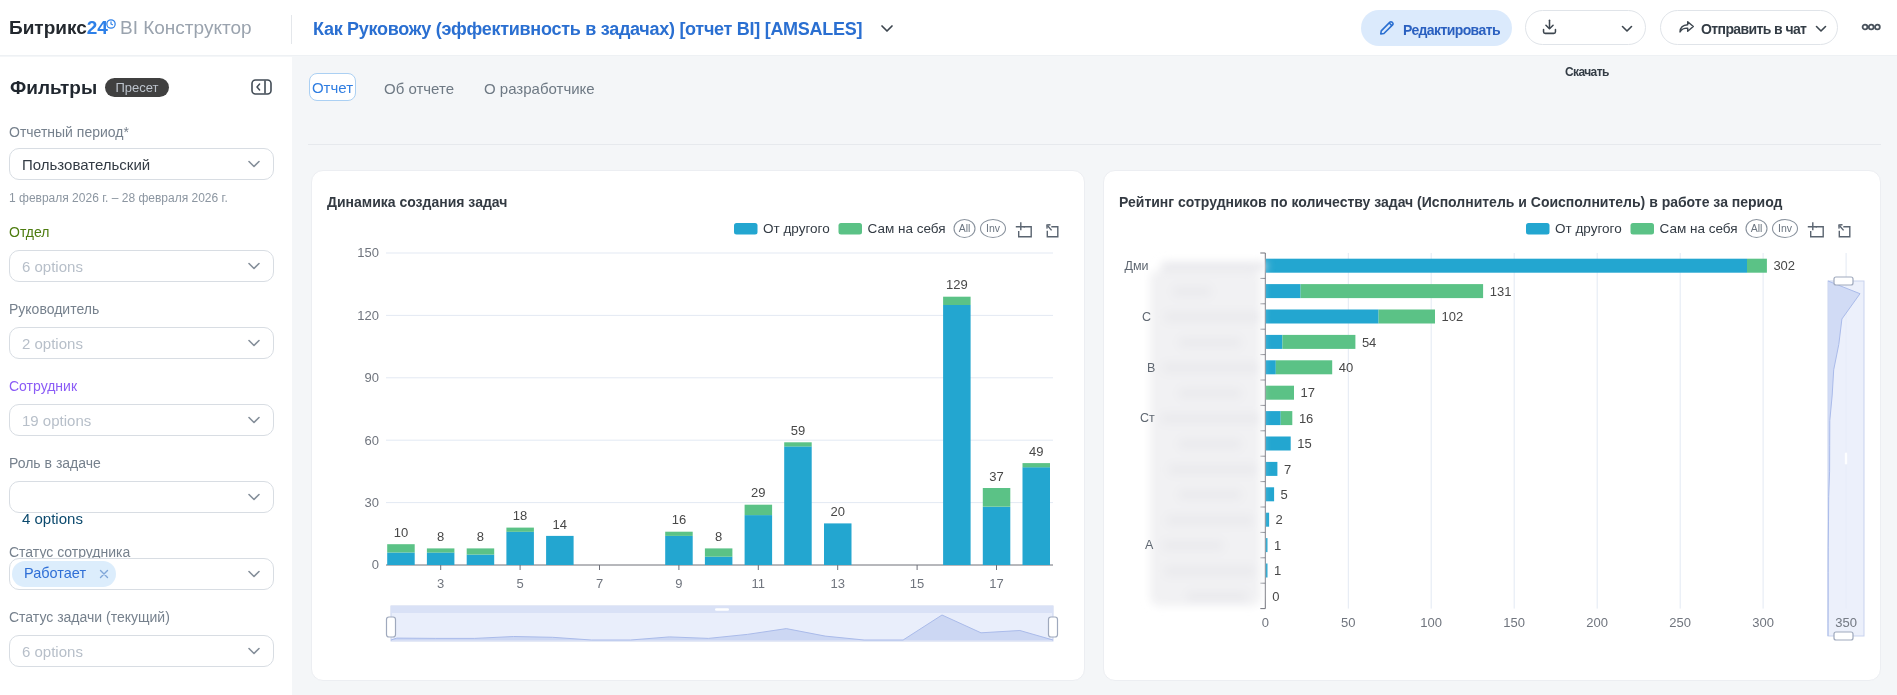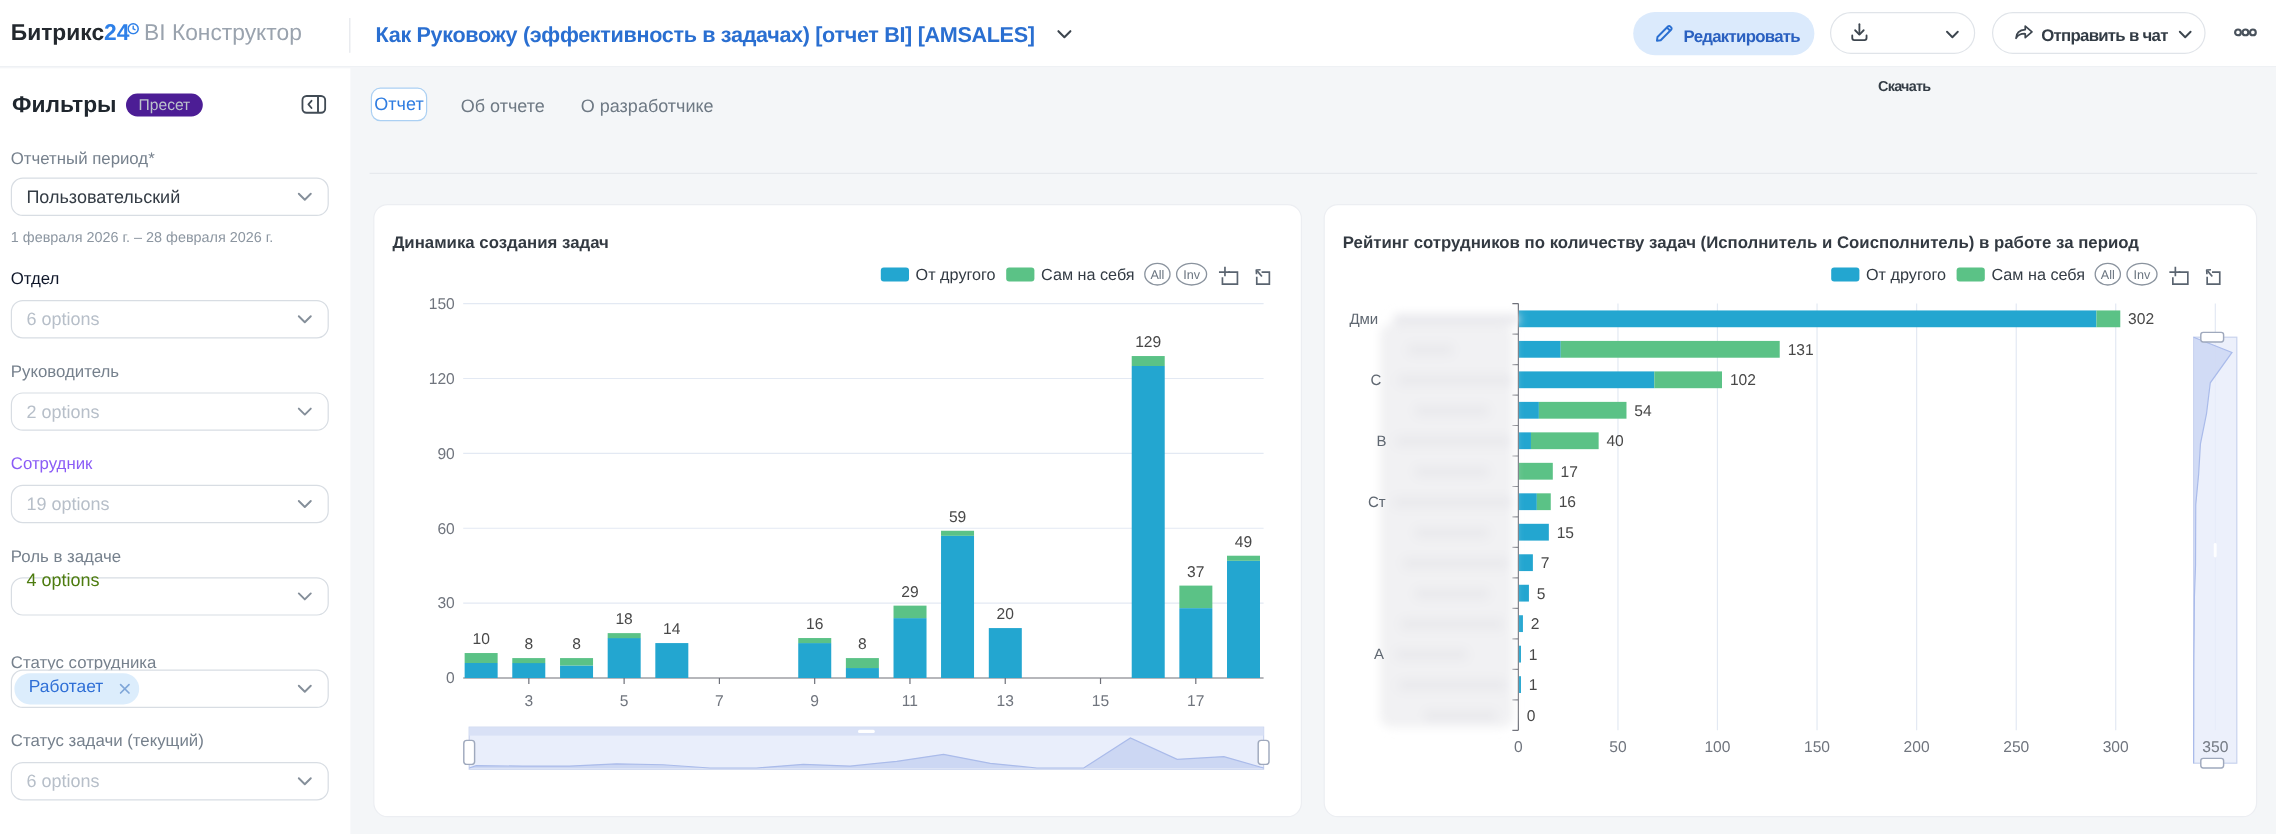--- a/index.html
+++ b/index.html
@@ -48,54 +48,54 @@
   </svg>
 
 <svg class="abs" style="left:1861px;top:23px" width="20" height="8" viewBox="0 0 20 8">
     <circle cx="4" cy="4" r="2.4" fill="none" stroke="#49525c" stroke-width="1.8"></circle>
     <circle cx="10.2" cy="4" r="2.4" fill="none" stroke="#49525c" stroke-width="1.8"></circle>
     <circle cx="16.4" cy="4" r="2.4" fill="none" stroke="#49525c" stroke-width="1.8"></circle>
   </svg>
 
 <div class="abs" style="left:0;top:57px;width:292px;height:638px;background:#fff;"></div>
 <div class="abs" style="left:10px;top:77px;font-size:19px;font-weight:bold;color:#1f262e;">Фильтры</div>
-<div class="abs" style="left:105px;top:78px;width:64px;height:19px;background:#4c1d95;border-radius:10px;text-align:center;font-size:13px;color:#bcc3cc;line-height:19px;">Пресет</div>
+<div class="abs" style="left:105px;top:78px;width:64px;height:19px;background:#404040;border-radius:10px;text-align:center;font-size:13px;color:#bcc3cc;line-height:19px;">Пресет</div>
 <svg class="abs" style="left:251px;top:79px" width="21" height="16" viewBox="0 0 21 16">
     <rect x="1" y="1" width="19" height="14" rx="3.5" fill="none" stroke="#414b55" stroke-width="1.6"></rect>
     <line x1="14" y1="1.5" x2="14" y2="14.5" stroke="#414b55" stroke-width="1.6"></line>
     <path d="M8.6 5 L6 8 L8.6 11" fill="none" stroke="#414b55" stroke-width="1.5" stroke-linecap="round" stroke-linejoin="round"></path>
   </svg>
 <div class="abs" style="left:9px;top:124px;font-size:14px;color:#76818d;">Отчетный период*</div>
 <div class="abs" style="left:9px;top:148px;width:265px;height:32px;background:#fff;border:1px solid #d8dde3;border-radius:10px;"></div>
 <div class="abs" style="left:22px;top:156px;font-size:15px;color:#333b44;">Пользовательский</div>
 <svg class="abs" style="left:247px;top:160.0px" width="14" height="9" viewBox="0 0 14 9">
     <path d="M2 1.5 L7 6.5 L12 1.5" fill="none" stroke="#858f9a" stroke-width="1.6" stroke-linecap="round" stroke-linejoin="round"></path>
   </svg>
 <div class="abs" style="left:9px;top:191px;font-size:12px;color:#8c96a1;">1 февраля 2026 г. – 28 февраля 2026 г.</div>
-<div class="abs" style="left:9px;top:224px;font-size:14px;color:#0f172a;">Отдел</div>
+<div class="abs" style="left:9px;top:224px;font-size:14px;color:#4d7c0f;">Отдел</div>
 <div class="abs" style="left:9px;top:250px;width:265px;height:32px;background:#fff;border:1px solid #d8dde3;border-radius:10px;"></div>
 <div class="abs" style="left:22px;top:258px;font-size:15px;color:#b7bfc9;">6 options</div>
 <svg class="abs" style="left:247px;top:262.0px" width="14" height="9" viewBox="0 0 14 9">
     <path d="M2 1.5 L7 6.5 L12 1.5" fill="none" stroke="#858f9a" stroke-width="1.6" stroke-linecap="round" stroke-linejoin="round"></path>
   </svg>
 <div class="abs" style="left:9px;top:301px;font-size:14px;color:#76818d;">Руководитель</div>
 <div class="abs" style="left:9px;top:327px;width:265px;height:32px;background:#fff;border:1px solid #d8dde3;border-radius:10px;"></div>
 <div class="abs" style="left:22px;top:335px;font-size:15px;color:#b7bfc9;">2 options</div>
 <svg class="abs" style="left:247px;top:339.0px" width="14" height="9" viewBox="0 0 14 9">
     <path d="M2 1.5 L7 6.5 L12 1.5" fill="none" stroke="#858f9a" stroke-width="1.6" stroke-linecap="round" stroke-linejoin="round"></path>
   </svg>
 <div class="abs" style="left:9px;top:378px;font-size:14px;color:#8b5cf6;">Сотрудник</div>
 <div class="abs" style="left:9px;top:404px;width:265px;height:32px;background:#fff;border:1px solid #d8dde3;border-radius:10px;"></div>
 <div class="abs" style="left:22px;top:412px;font-size:15px;color:#b7bfc9;">19 options</div>
 <svg class="abs" style="left:247px;top:416.0px" width="14" height="9" viewBox="0 0 14 9">
     <path d="M2 1.5 L7 6.5 L12 1.5" fill="none" stroke="#858f9a" stroke-width="1.6" stroke-linecap="round" stroke-linejoin="round"></path>
   </svg>
 <div class="abs" style="left:9px;top:455px;font-size:14px;color:#76818d;">Роль в задаче</div>
 <div class="abs" style="left:9px;top:481px;width:265px;height:32px;background:#fff;border:1px solid #d8dde3;border-radius:10px;"></div>
-<div class="abs" style="left:22px;top:475px;font-size:15px;color:#4d7c0f;">4 options</div>
+<div class="abs" style="left:22px;top:510px;font-size:15px;color:#0c4a6e;">4 options</div>
 <svg class="abs" style="left:247px;top:493.0px" width="14" height="9" viewBox="0 0 14 9">
     <path d="M2 1.5 L7 6.5 L12 1.5" fill="none" stroke="#858f9a" stroke-width="1.6" stroke-linecap="round" stroke-linejoin="round"></path>
   </svg>
 <div class="abs" style="left:9px;top:544px;font-size:14px;color:#76818d;">Статус сотрудника</div>
 <div class="abs" style="left:9px;top:558px;width:265px;height:32px;background:#fff;border:1px solid #d8dde3;border-radius:10px;"></div>
 <div class="abs" style="left:12px;top:561px;width:104px;height:26px;background:#dcedfc;border-radius:13px;"></div>
 <div class="abs" style="left:24px;top:565px;font-size:14.5px;color:#2f6fd6;">Работает</div>
 <svg class="abs" style="left:98px;top:568px" width="12" height="12" viewBox="0 0 12 12">
     <path d="M2.5 2.5 L9.5 9.5 M9.5 2.5 L2.5 9.5" stroke="#7fa6d8" stroke-width="1.4" stroke-linecap="round"></path>
   </svg>

